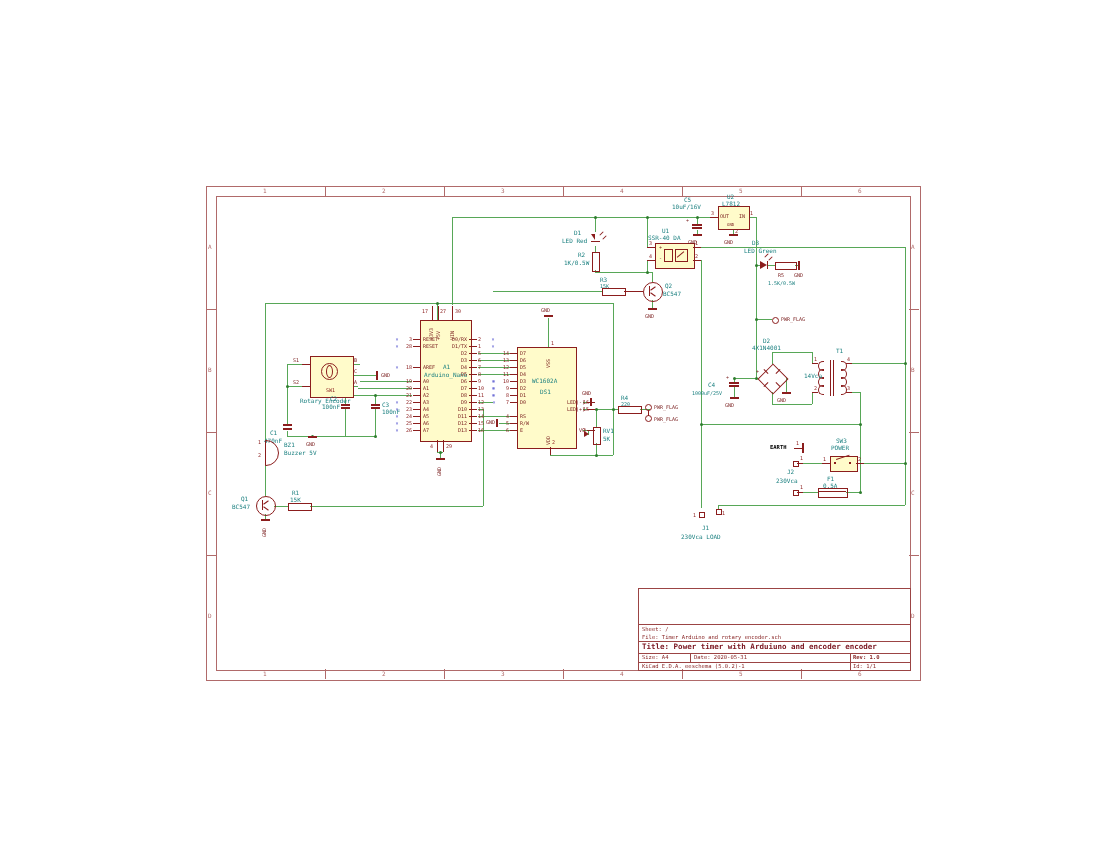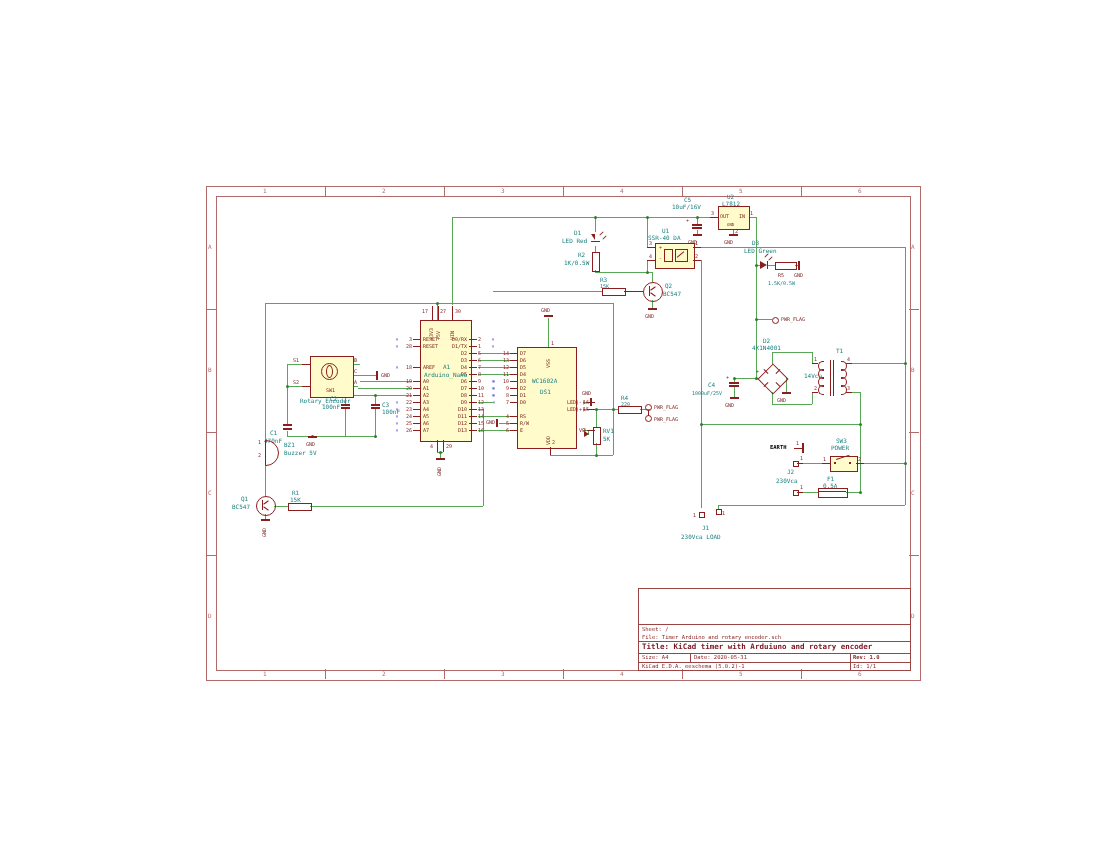--- a/index.html
+++ b/index.html
@@ -99,21 +99,21 @@
 
   <div class="fbox" style="left:638px;top:588px;width:271px;height:81px;border-color:#9b4444">
     <div class="tbl" style="left:0;top:35px;width:271px;height:1px"></div>
     <div class="tbl" style="left:0;top:52px;width:271px;height:1px"></div>
     <div class="tbl" style="left:0;top:64px;width:271px;height:1px"></div>
     <div class="tbl" style="left:0;top:73px;width:271px;height:1px"></div>
     <div class="tbl" style="left:51px;top:64px;width:1px;height:9px"></div>
     <div class="tbl" style="left:211px;top:64px;width:1px;height:17px"></div>
     <div class="tbt" style="left:3px;top:36px">Sheet: /</div>
     <div class="tbt" style="left:3px;top:44px">File: Timer Arduino and rotary encoder.sch</div>
-    <div class="tb-title" style="left:3px;top:52px">Title: KiCad timer with Arduiuno and rotary encoder</div>
+    <div class="tb-title" style="left:3px;top:52px">Title: Power timer with Arduiuno and encoder encoder</div>
     <div class="tbt" style="left:3px;top:64px">Size: A4</div>
     <div class="tbt" style="left:55px;top:64px">Date: 2020-05-31</div>
     <div class="tbt" style="left:214px;top:64px;font-weight:bold">Rev: 1.0</div>
     <div class="tbt" style="left:3px;top:73px">KiCad E.D.A.  eeschema (5.0.2)-1</div>
     <div class="tbt" style="left:214px;top:73px">Id: 1/1</div>
   </div>
 
   <div class="h" style="left:452px;top:217px;width:258px"></div>
   <div class="h" style="left:748px;top:217px;width:8px"></div>
   <div class="h" style="left:265px;top:303px;width:348px"></div>

